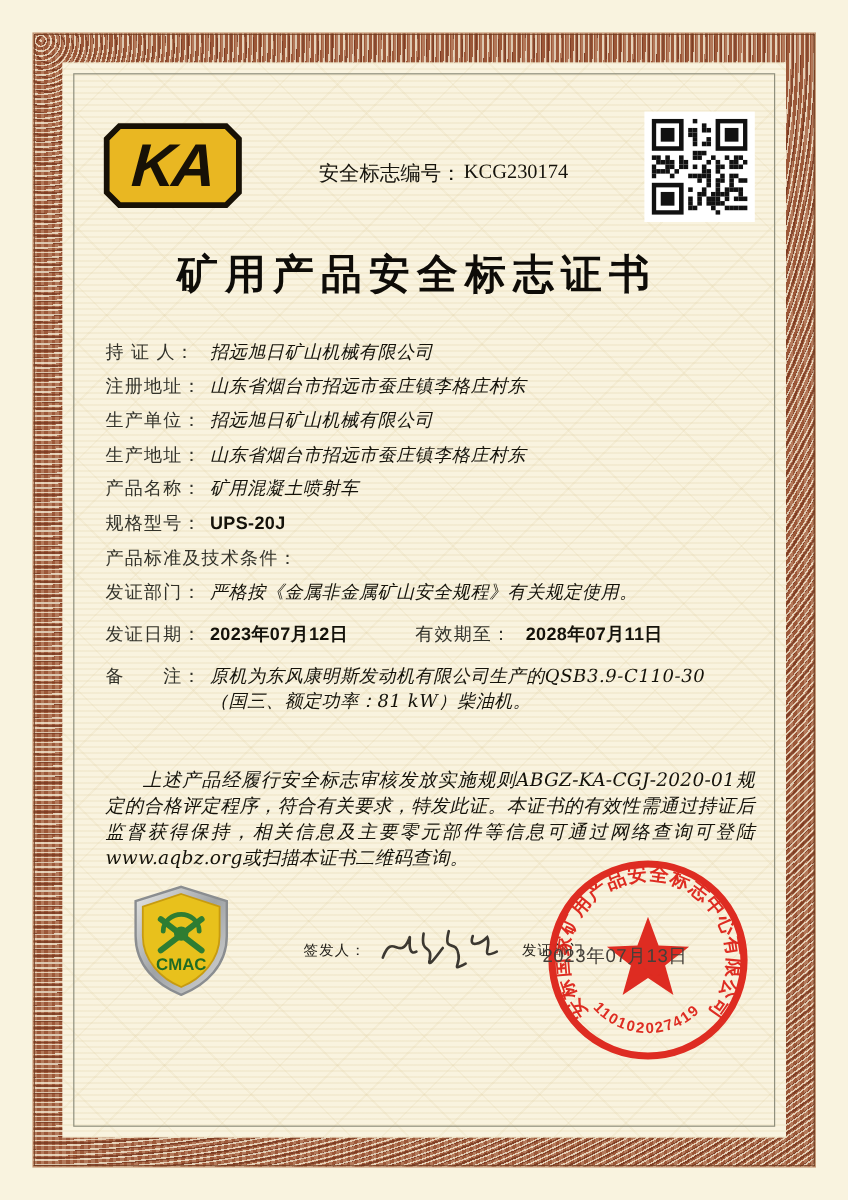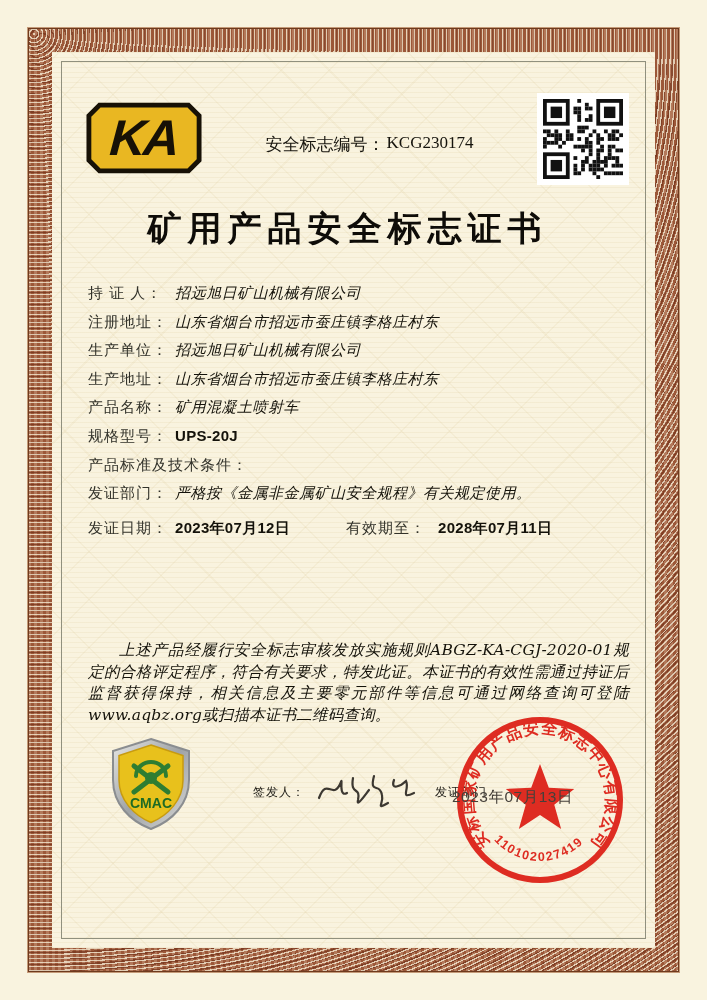--- a/index.html
+++ b/index.html
@@ -246,20 +246,24 @@
 
       <div class="row row-dates">
         <span class="lbl">发证日期：</span>
         <span class="val val-plain">2023年07月12日</span>
         <span class="pair2">
           <span class="lbl">有效期至：</span>
           <span class="val val-plain">2028年07月11日</span>
         </span>
       </div>
 
+      <div class="row row-remark">
+        <span class="lbl">备　　注：</span>
+        <span class="val remark-val">原机为东风康明斯发动机有限公司生产的QSB3.9-C110-30（国三、额定功率：81 kW）柴油机。</span>
+      </div>
     </div>
 
     <div class="statement">上述产品经履行安全标志审核发放实施规则ABGZ-KA-CGJ-2020-01规定的合格评定程序，符合有关要求，特发此证。本证书的有效性需通过持证后监督获得保持，相关信息及主要零元部件等信息可通过网络查询可登陆www.aqbz.org或扫描本证书二维码查询。</div>
 
     <svg class="shield" width="90" height="96" viewBox="0 0 90 96">
       <defs>
         <linearGradient id="steel" x1="0" y1="0" x2="1" y2="1">
           <stop offset="0" stop-color="#e8e8e6"></stop>
             <stop offset=".5" stop-color="#9fa3a6"></stop>
             <stop offset="1" stop-color="#d9d9d7"></stop>

